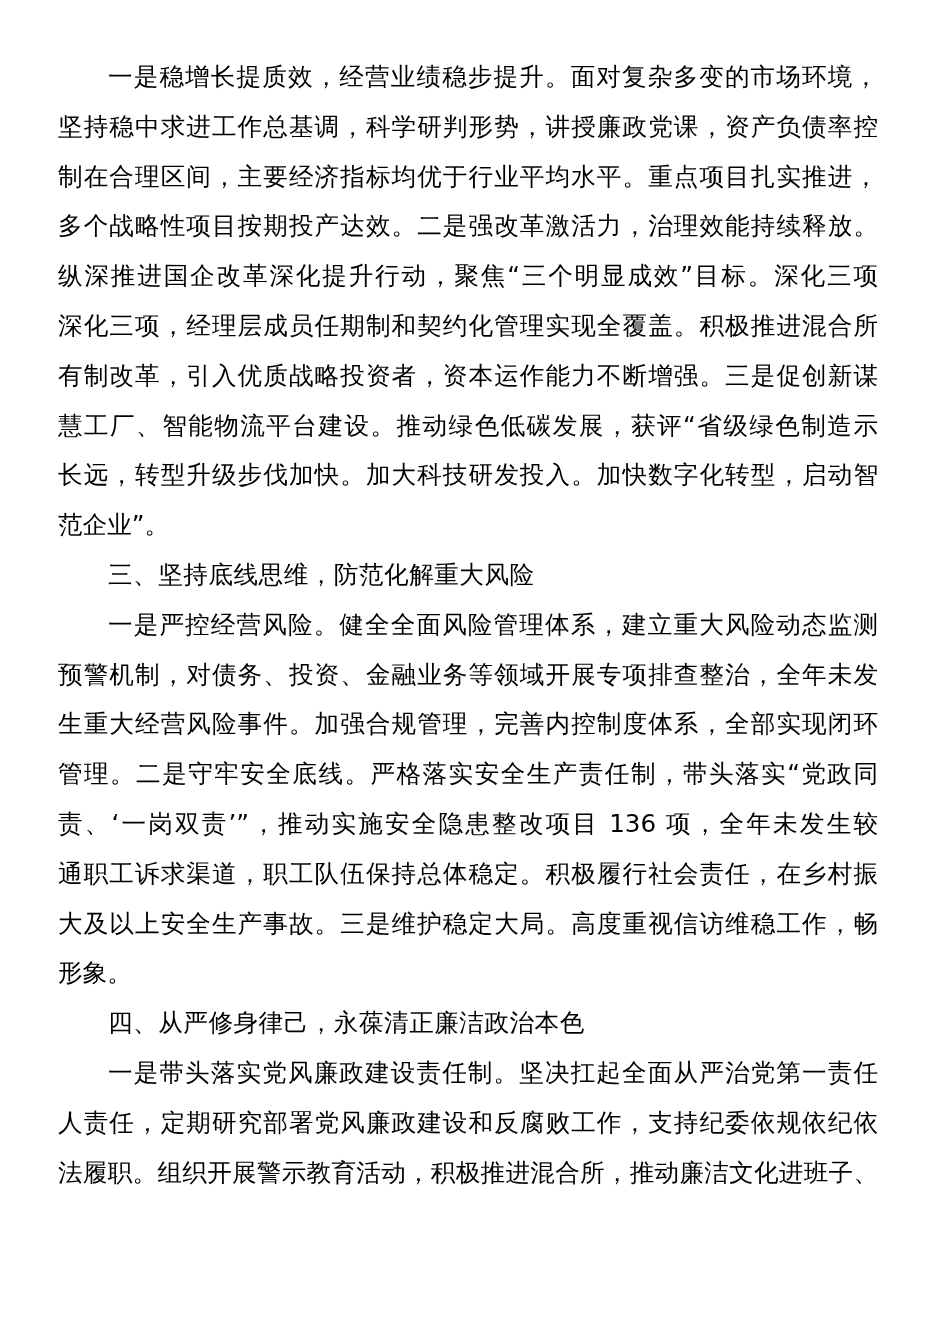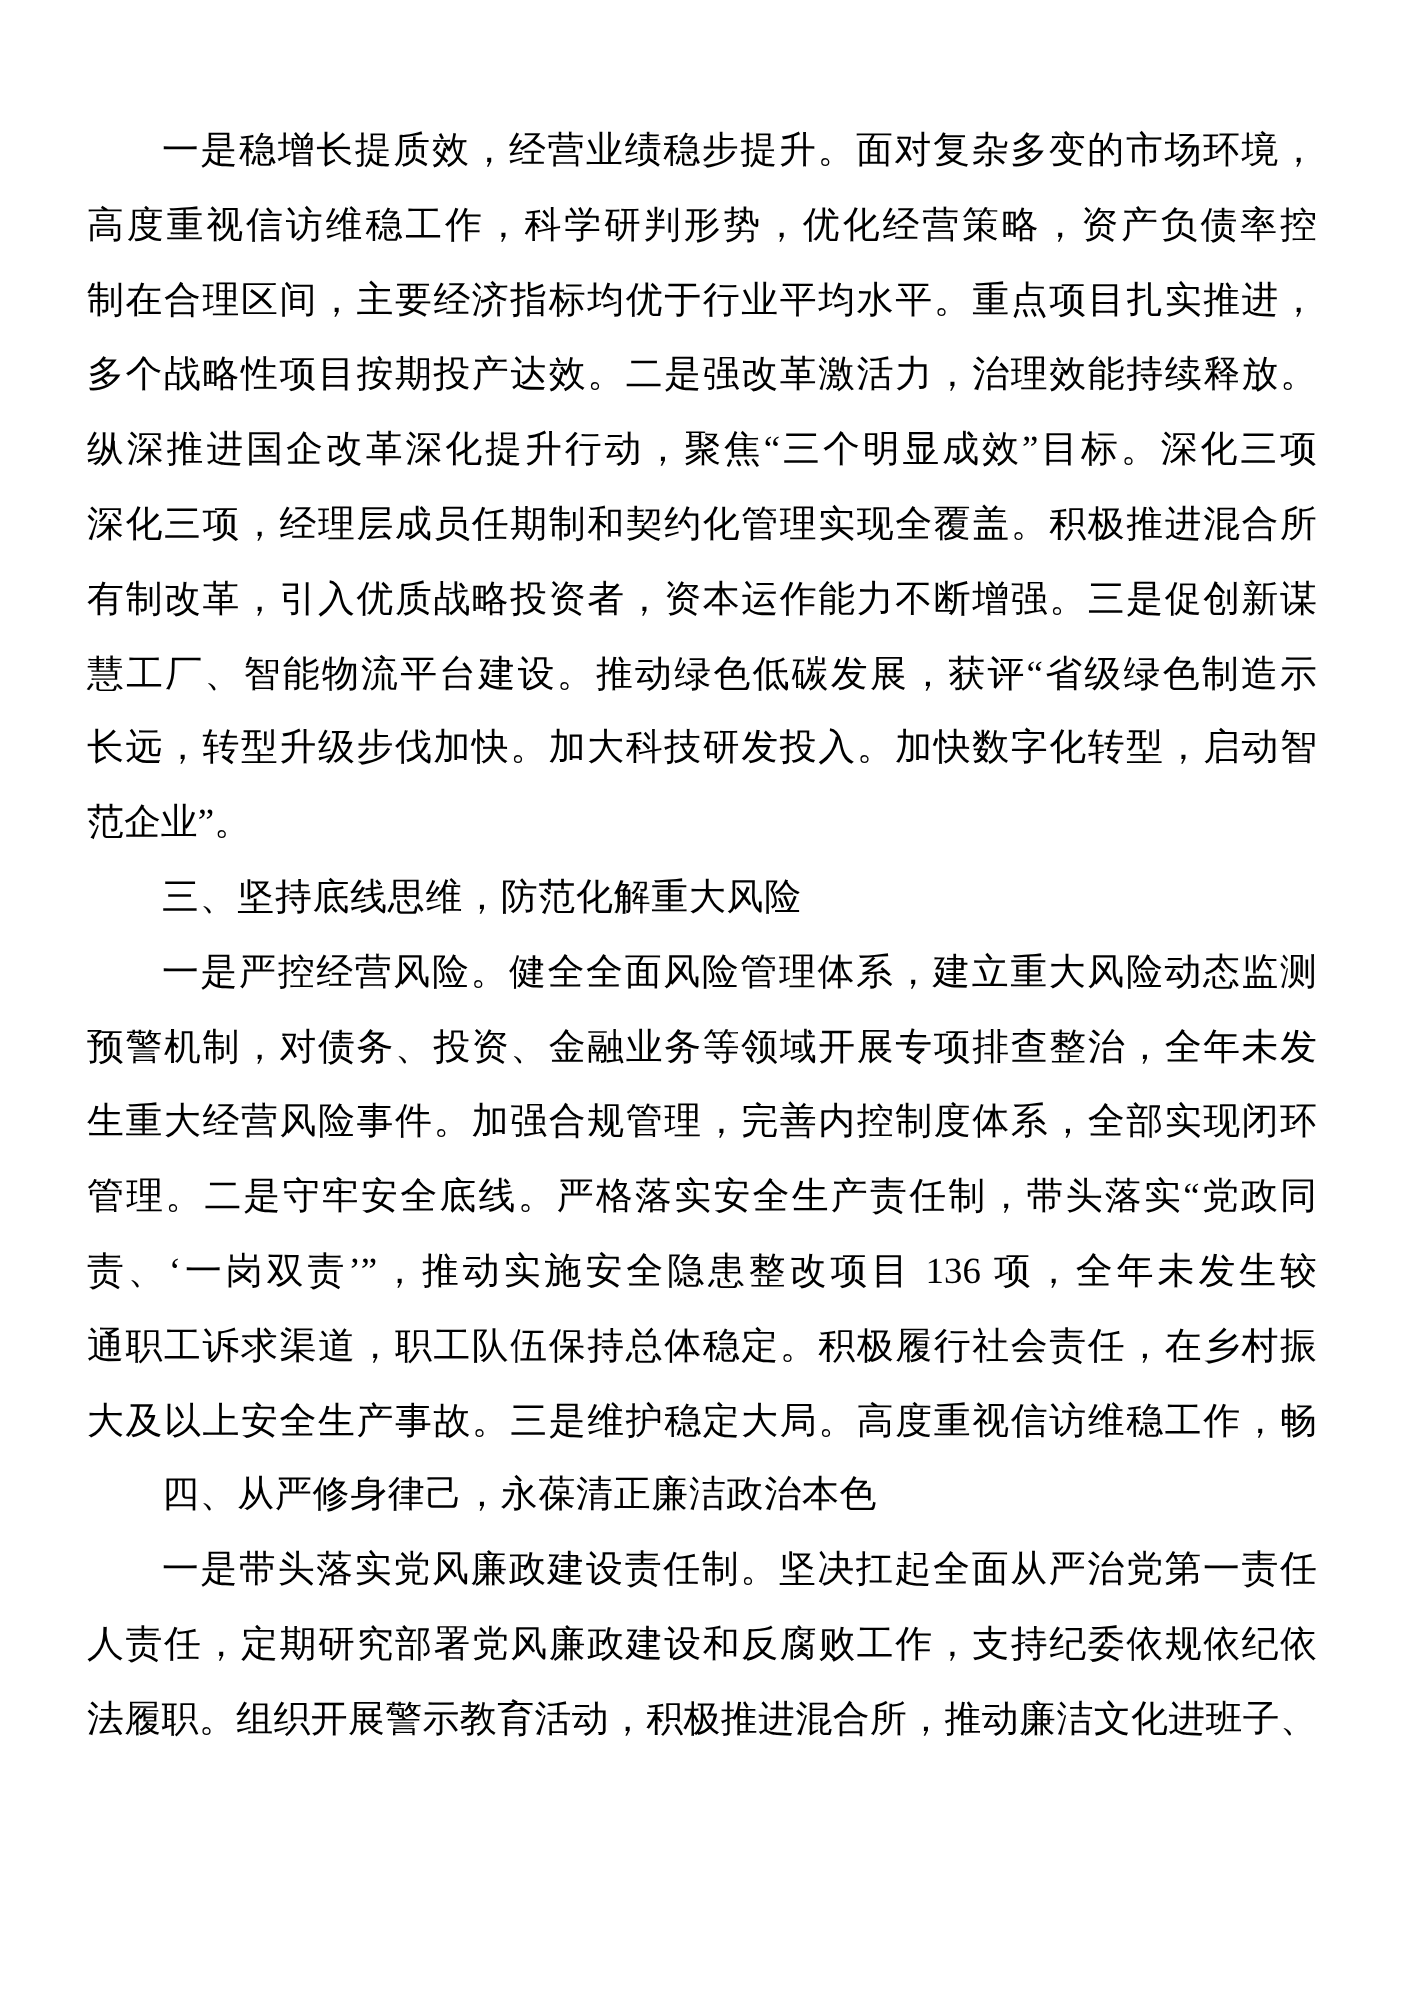--- a/index.html
+++ b/index.html
@@ -11,23 +11,22 @@
       width: 950px;
       height: 1344px;
       overflow: hidden;
       position: relative;
       font-family: "DejaVu Sans", sans-serif;
       color: #000000;
     }
     .page {
       position: absolute;
       left: 58px;
-      top: 76px;
+      top: 52px;
       width: 820px;
-      font-family: Liberation Serif, serif;
     }
     .line {
       height: 49.8px;
       line-height: 49.8px;
       font-size: 24.6px;
       white-space: nowrap;
       text-align: justify;
       text-align-last: justify;
       overflow: visible;
     }
@@ -43,41 +42,42 @@
       letter-spacing: 0.5px;
     }
   </style>
 </head>
 <body>
 
 <div class="page">
 
   <div>
     <div class="line indent">一是稳增长提质效，经营业绩稳步提升。面对复杂多变的市场环境，</div>
-    <div class="line">高度重视信访维稳工作，科学研判形势，优化经营策略，资产负债率控</div>
+    <div class="line">坚持稳中求进工作总基调，科学研判形势，讲授廉政党课，资产负债率控</div>
     <div class="line">制在合理区间，主要经济指标均优于行业平均水平。重点项目扎实推进，</div>
     <div class="line">多个战略性项目按期投产达效。二是强改革激活力，治理效能持续释放。</div>
     <div class="line">纵深推进国企改革深化提升行动，聚焦“三个明显成效”目标。深化三项</div>
     <div class="line">深化三项，经理层成员任期制和契约化管理实现全覆盖。积极推进混合所</div>
     <div class="line">有制改革，引入优质战略投资者，资本运作能力不断增强。三是促创新谋</div>
     <div class="line">慧工厂、智能物流平台建设。推动绿色低碳发展，获评“省级绿色制造示</div>
     <div class="line">长远，转型升级步伐加快。加大科技研发投入。加快数字化转型，启动智</div>
     <div class="line last">范企业”。</div>
   </div>
 
   <div class="line heading">三、坚持底线思维，防范化解重大风险</div>
 
   <div>
     <div class="line indent">一是严控经营风险。健全全面风险管理体系，建立重大风险动态监测</div>
     <div class="line">预警机制，对债务、投资、金融业务等领域开展专项排查整治，全年未发</div>
     <div class="line">生重大经营风险事件。加强合规管理，完善内控制度体系，全部实现闭环</div>
     <div class="line">管理。二是守牢安全底线。严格落实安全生产责任制，带头落实“党政同</div>
     <div class="line">责、‘一岗双责’”，推动实施安全隐患整改项目 136 项，全年未发生较</div>
     <div class="line">通职工诉求渠道，职工队伍保持总体稳定。积极履行社会责任，在乡村振</div>
     <div class="line">大及以上安全生产事故。三是维护稳定大局。高度重视信访维稳工作，畅</div>
+    <div class="line last">形象。</div>
   </div>
 
   <div class="line heading">四、从严修身律己，永葆清正廉洁政治本色</div>
 
   <div>
     <div class="line indent">一是带头落实党风廉政建设责任制。坚决扛起全面从严治党第一责任</div>
     <div class="line">人责任，定期研究部署党风廉政建设和反腐败工作，支持纪委依规依纪依</div>
     <div class="line">法履职。组织开展警示教育活动，积极推进混合所，推动廉洁文化进班子、</div>
   </div>
 

